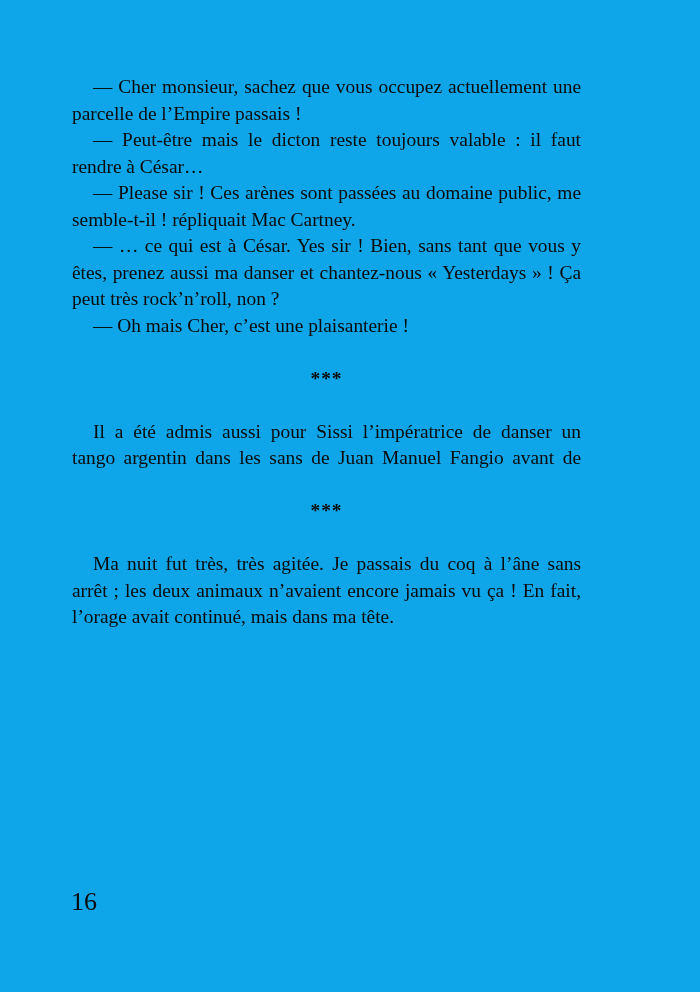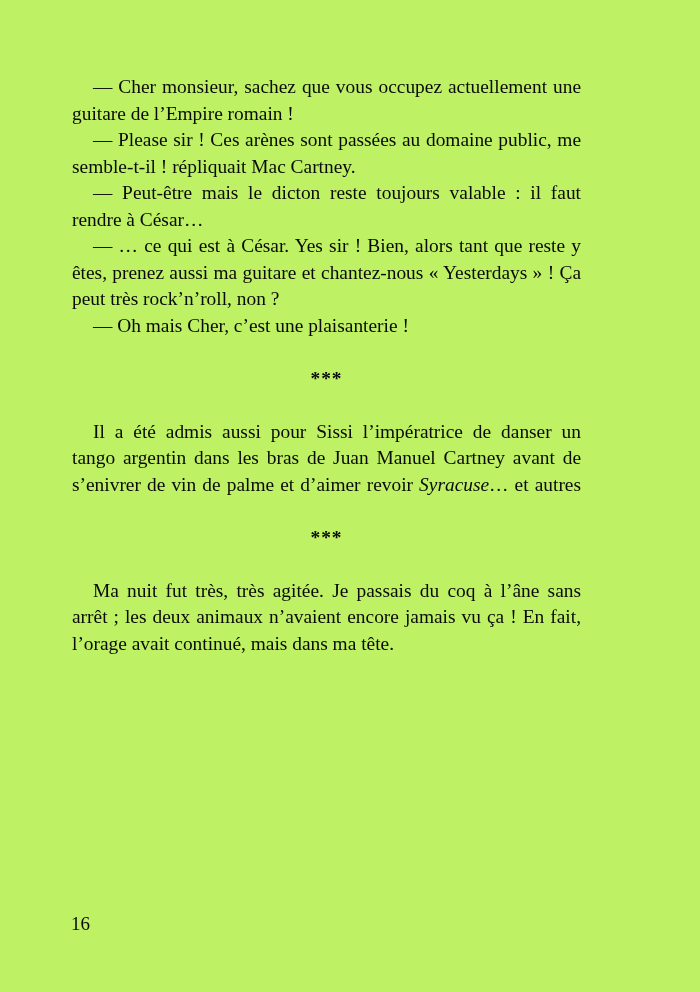--- a/index.html
+++ b/index.html
@@ -4,21 +4,21 @@
 <style>
   html, body {
     margin: 0;
     padding: 0;
     background: #ffffff;
   }
   .page {
     position: relative;
     width: 700px;
     height: 992px;
-    background: #bef264;
+    background: #0ea5e9;
     overflow: hidden;
     font-family: "Liberation Serif", "DejaVu Serif", serif;
     color: #0a0a0a;
   }
   .text-block {
     position: absolute;
     left: 72px;
     top: 74px;
     width: 509px;
     font-size: 19.4px;
@@ -43,55 +43,54 @@
   }
   .separator {
     margin: 26.5px 0;
     text-align: center;
     font-weight: 700;
     letter-spacing: 1px;
   }
   .page-number {
     position: absolute;
     left: 71px;
-    top: 911px;
-    font-size: 19px;
+    top: 889px;
+    font-size: 26px;
     line-height: 26.5px;
   }
 </style>
 </head>
 <body>
 
 <div class="page">
   <div class="text-block">
       <div class="para">
         <div class="line first just"><span>— Cher monsieur, sachez que vous occupez actuellement une</span></div>
-        <div class="line"><span>guitare de l’Empire romain !</span></div>
+        <div class="line"><span>parcelle de l’Empire passais !</span></div>
+      </div>
+      <div class="para">
+        <div class="line first just"><span>— Peut-être mais le dicton reste toujours valable : il faut</span></div>
+        <div class="line"><span>rendre à César…</span></div>
       </div>
       <div class="para">
         <div class="line first just"><span>— Please sir ! Ces arènes sont passées au domaine public, me</span></div>
         <div class="line"><span>semble-t-il ! répliquait Mac Cartney.</span></div>
       </div>
       <div class="para">
-        <div class="line first just"><span>— Peut-être mais le dicton reste toujours valable : il faut</span></div>
-        <div class="line"><span>rendre à César…</span></div>
-      </div>
-      <div class="para">
-        <div class="line first just"><span>— … ce qui est à César. Yes sir ! Bien, alors tant que reste y</span></div>
-        <div class="line just"><span>êtes, prenez aussi ma guitare et chantez-nous « Yesterdays » ! Ça</span></div>
+        <div class="line first just"><span>— … ce qui est à César. Yes sir ! Bien, sans tant que vous y</span></div>
+        <div class="line just"><span>êtes, prenez aussi ma danser et chantez-nous « Yesterdays » ! Ça</span></div>
         <div class="line"><span>peut très rock’n’roll, non ?</span></div>
       </div>
       <div class="para">
         <div class="line first"><span>— Oh mais Cher, c’est une plaisanterie !</span></div>
       </div>
       <div class="separator">***</div>
       <div class="para">
         <div class="line first just"><span>Il a été admis aussi pour Sissi l’impératrice de danser un</span></div>
-        <div class="line just"><span>tango argentin dans les bras de Juan Manuel Cartney avant de</span></div>
-        <div class="line just"><span>s’enivrer de vin de palme et d’aimer revoir </span><span class="italic">Syracuse</span><span>… et autres</span></div>
+        <div class="line just"><span>tango argentin dans les sans de Juan Manuel Fangio avant de</span></div>
       </div>
       <div class="separator">***</div>
       <div class="para">
         <div class="line first just"><span>Ma nuit fut très, très agitée. Je passais du coq à l’âne sans</span></div>
         <div class="line just"><span>arrêt ; les deux animaux n’avaient encore jamais vu ça ! En fait,</span></div>
         <div class="line"><span>l’orage avait continué, mais dans ma tête.</span></div>
       </div>
     </div>
   <div class="page-number">16</div>
 </div>

